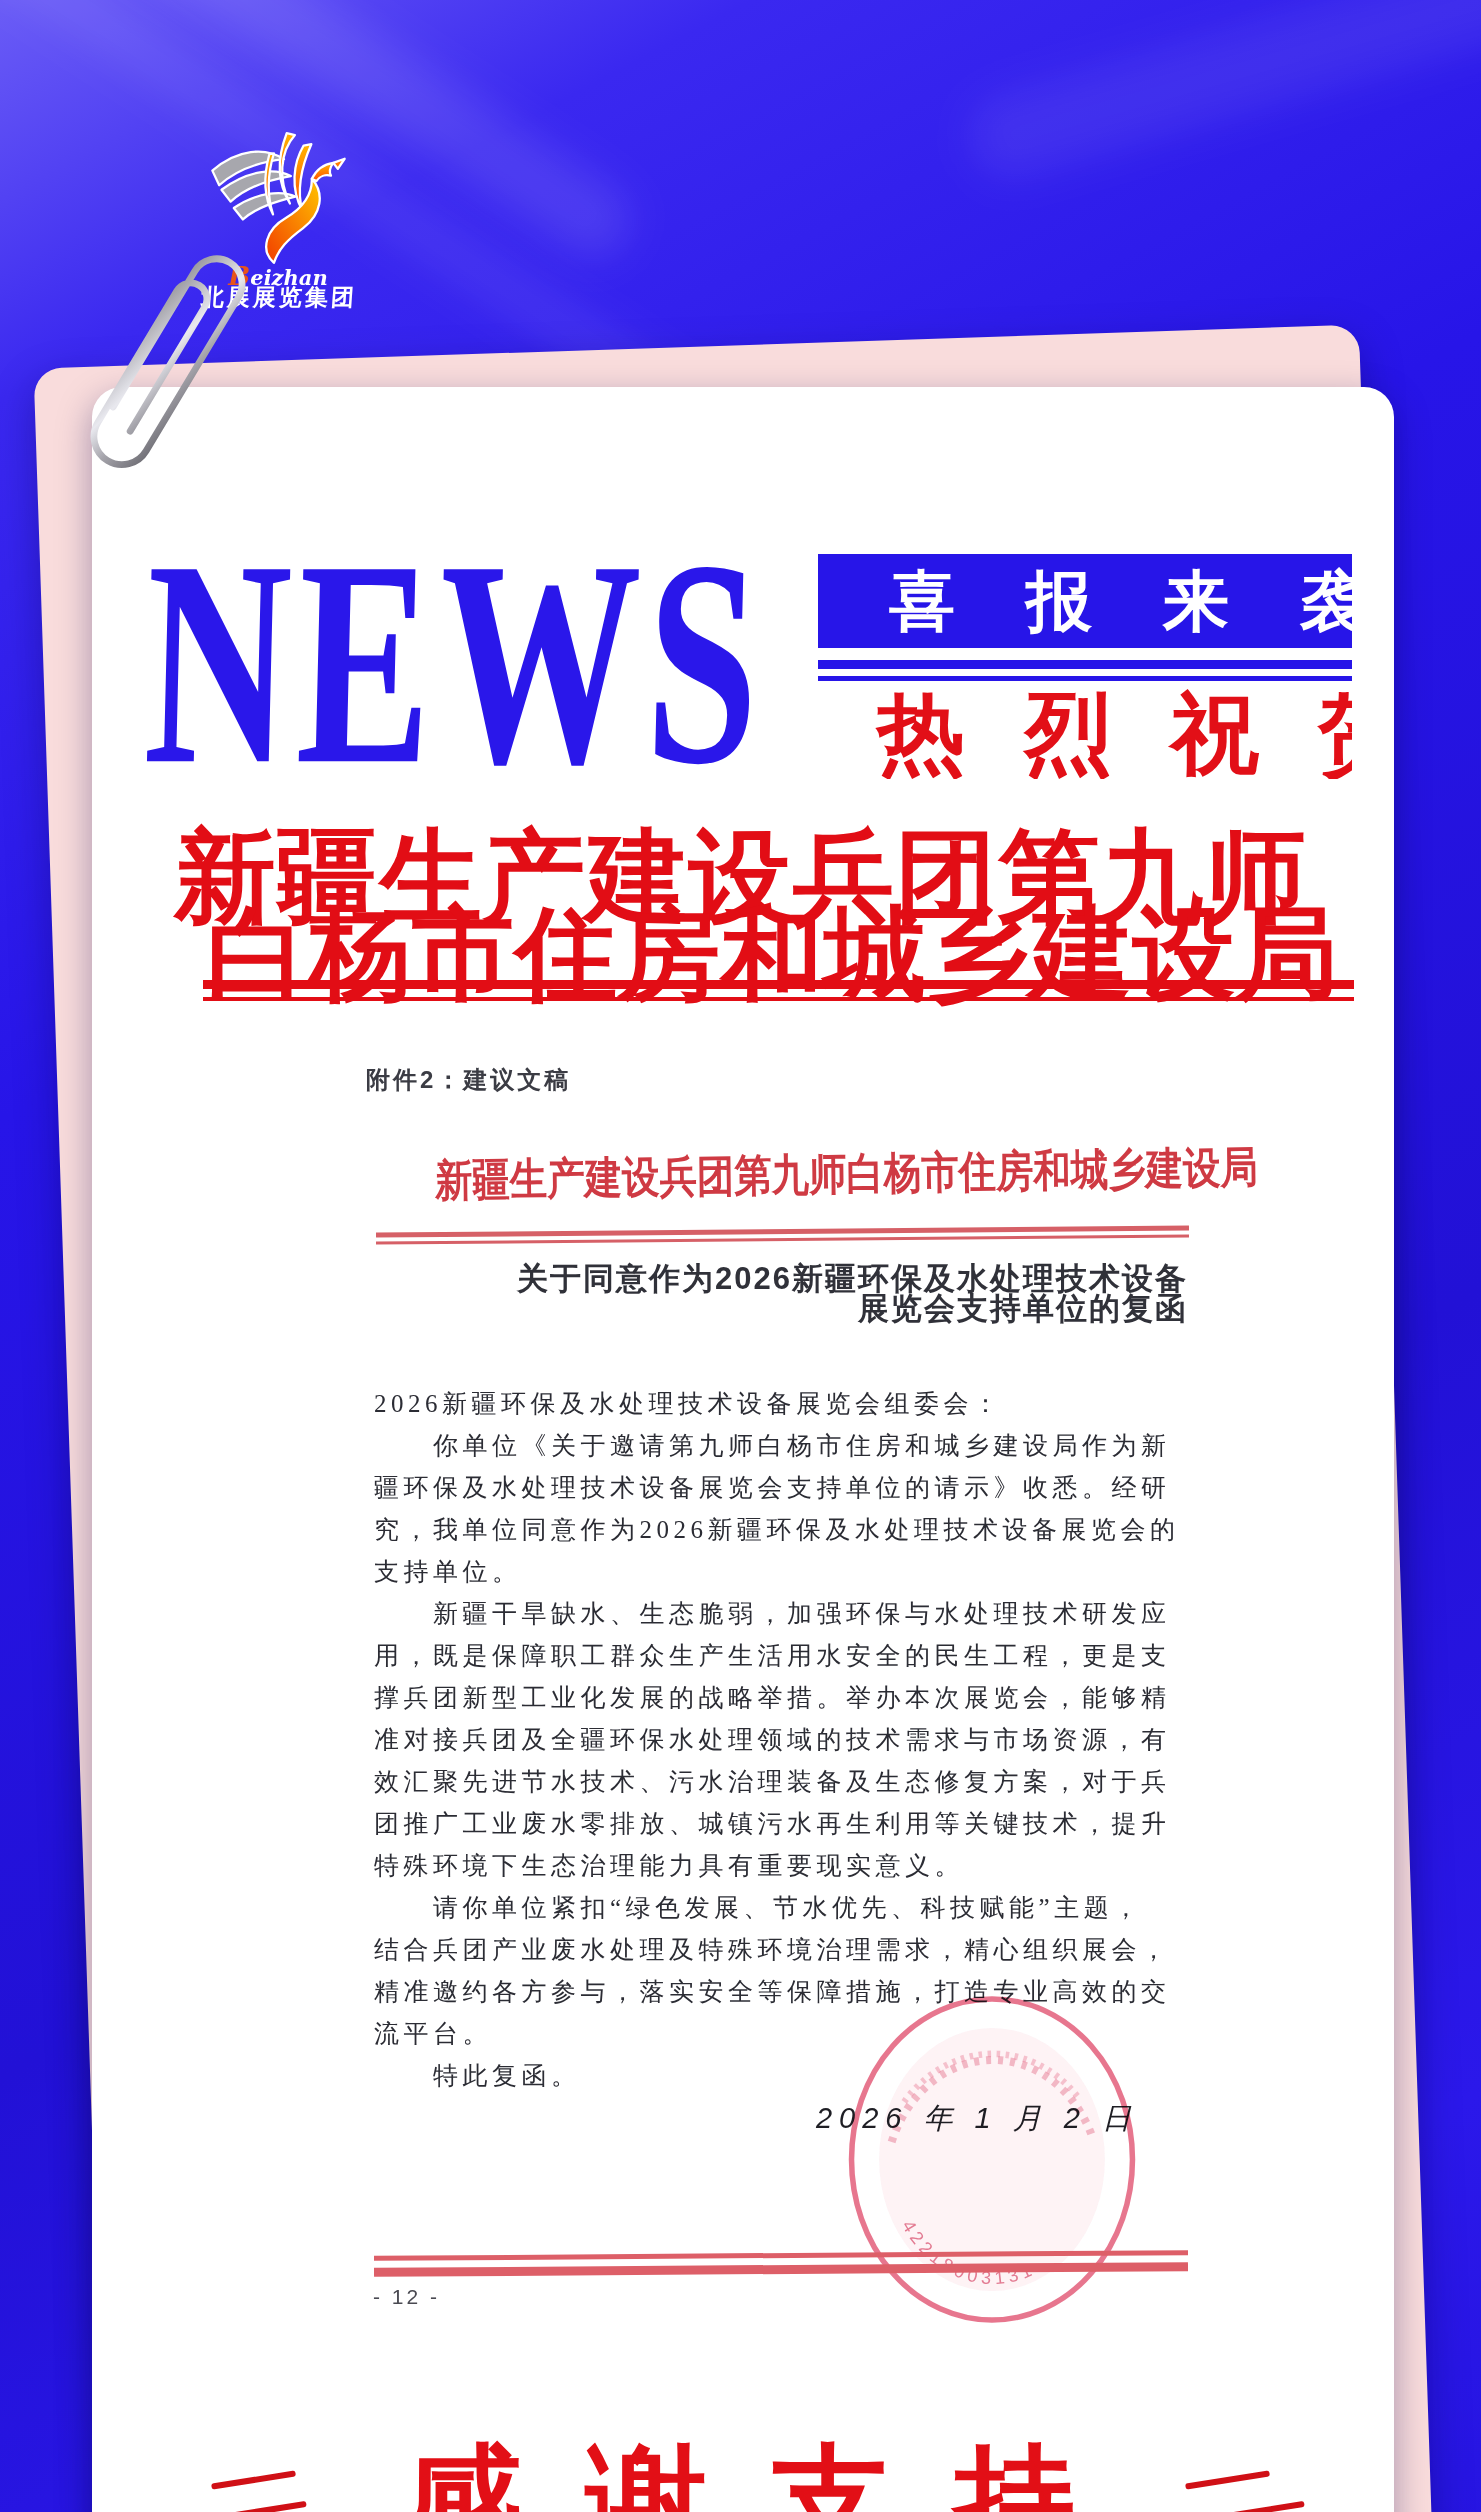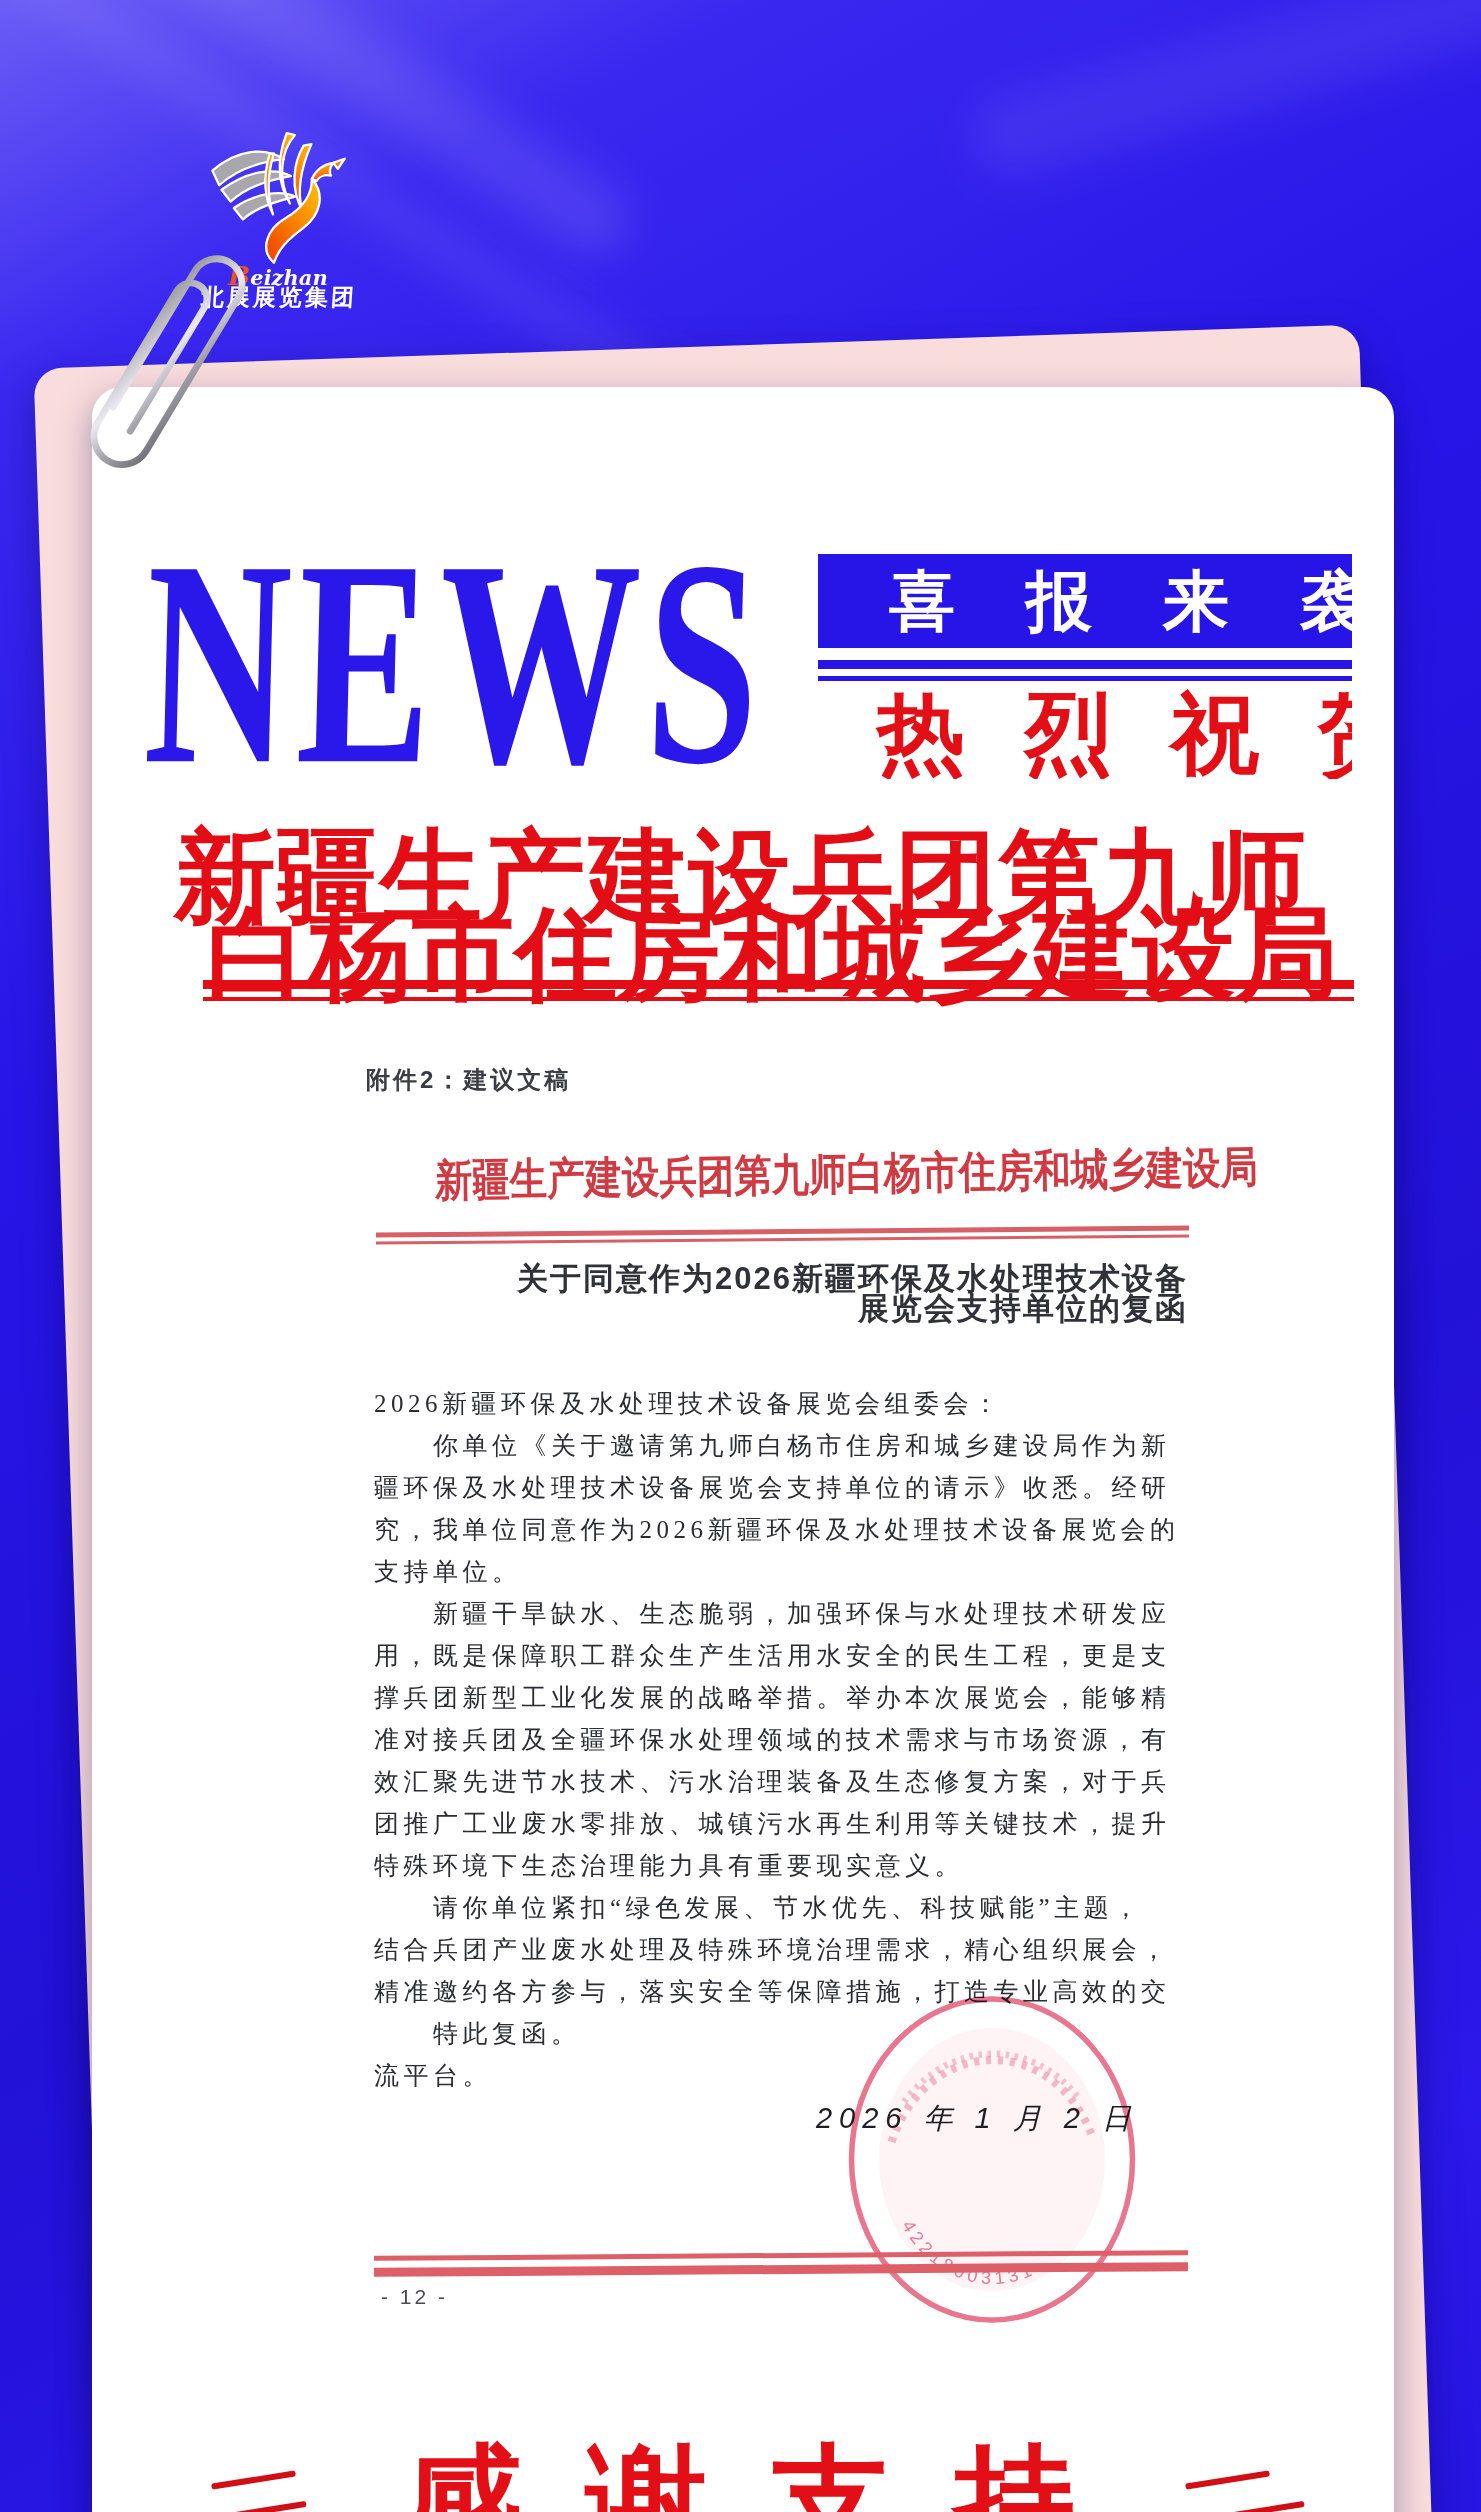--- a/index.html
+++ b/index.html
@@ -56,21 +56,21 @@
   .doc-rule2{left:376px;top:1238px;width:813px;height:2.5px;background:#d66067;transform:rotate(-.5deg);}
   .subject{left:374px;width:814px;text-align:right;font-weight:700;font-size:31px;color:#303139;letter-spacing:2px;}
   .sub1{top:1258px;} .sub2{top:1288px;}
   .body-text{left:374px;top:1383px;width:819px;font-family:"Liberation Serif",serif;
     font-size:25px;letter-spacing:4.5px;line-height:42px;color:#2b2c34;}
   .date-line{left:374px;top:2099px;width:814px;text-align:right;padding-right:50px;box-sizing:border-box;
     font-family:Liberation Sans, sans-serif;font-style:italic;font-size:29px;letter-spacing:7px;color:#1e1e24;}
   .stamp{left:844px;top:1991px;width:296px;height:337px;mix-blend-mode:multiply;opacity:.92;}
   .foot-rule1{left:374px;top:2253px;width:814px;height:4.5px;background:#dd5f68;transform:rotate(-.4deg);}
   .foot-rule2{left:374px;top:2265px;width:814px;height:8.5px;background:#dd5f68;transform:rotate(-.4deg);}
-  .pagenum{left:373px;top:2285px;font-size:21px;color:#4a4a52;letter-spacing:3px;margin-left:8px;}
+  .pagenum{left:373px;top:2285px;font-size:21px;color:#4a4a52;letter-spacing:3px;}
 
   
   .thanks{left:402px;top:2435px;width:683px;color:#e20f16;font-weight:900;font-size:121px;line-height:1.1;
     letter-spacing:63px;text-indent:0;white-space:nowrap;overflow:visible;text-align:left;}
   .mark{position:absolute;height:5.5px;background:#d01016;border-radius:2.5px;}
   .mlg{transform:rotate(-9deg);}
   .m1{left:211px;top:2477px;width:85px;}
   .m2{left:177px;top:2511px;width:130px;}
   .m4{left:1185px;top:2477px;width:85px;}
   .m5{left:1175px;top:2511px;width:130px;}
@@ -152,22 +152,22 @@
     <div>　　新疆干旱缺水、生态脆弱，加强环保与水处理技术研发应</div>
     <div>用，既是保障职工群众生产生活用水安全的民生工程，更是支</div>
     <div>撑兵团新型工业化发展的战略举措。举办本次展览会，能够精</div>
     <div>准对接兵团及全疆环保水处理领域的技术需求与市场资源，有</div>
     <div>效汇聚先进节水技术、污水治理装备及生态修复方案，对于兵</div>
     <div>团推广工业废水零排放、城镇污水再生利用等关键技术，提升</div>
     <div>特殊环境下生态治理能力具有重要现实意义。</div>
     <div>　　请你单位紧扣“绿色发展、节水优先、科技赋能”主题，</div>
     <div>结合兵团产业废水处理及特殊环境治理需求，精心组织展会，</div>
     <div>精准邀约各方参与，落实安全等保障措施，打造专业高效的交</div>
+    <div>流平台。</div>
     <div>　　特此复函。</div>
-    <div>流平台。</div>
   </div>
 
   <div class="abs date-line">2026 年 1 月 2 日</div>
 
   <svg class="abs stamp" viewBox="0 0 590 670">
     <ellipse cx="295" cy="335" rx="280" ry="320" fill="none" stroke="#e0506e" stroke-width="11" opacity=".85"></ellipse>
     <ellipse cx="295" cy="335" rx="225" ry="262" fill="rgba(232,122,150,0.10)"></ellipse>
     <path d="M95,300 A215,250 0 0 1 495,290" fill="none" stroke="#e87a93" stroke-width="16" stroke-dasharray="10 14" opacity=".55"></path>
     <path d="M120,220 A230,265 0 0 1 470,215" fill="none" stroke="#e87a93" stroke-width="13" stroke-dasharray="7 11" opacity=".45"></path>
     <defs>

